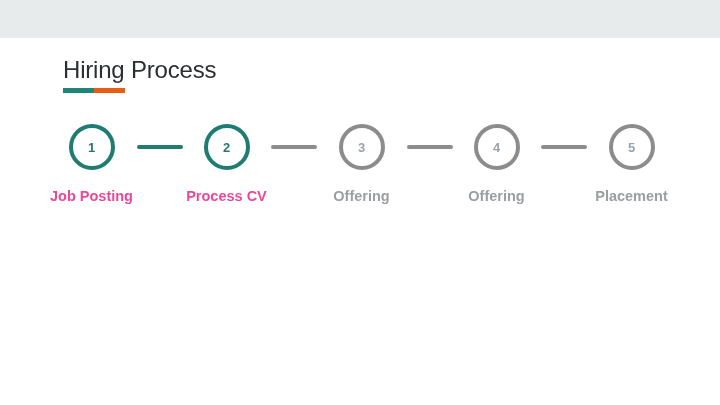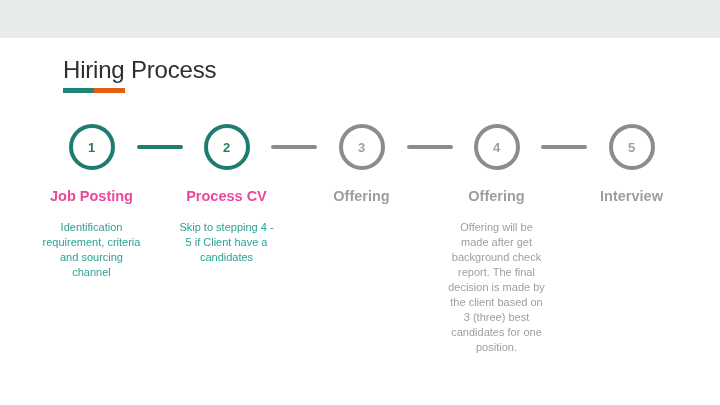--- a/index.html
+++ b/index.html
@@ -109,64 +109,48 @@
     <span class="seg seg-orange"></span>
   </div>
 
   <div class="steps">
 
     <div class="step active">
       <div class="circle">
         <span>1</span>
       </div>
       <div class="step-label">Job Posting</div>
-      <div class="step-desc">Identification
-requirement, criteria
-and sourcing
-channel</div>
     </div>
 
     <div class="step active">
       <div class="circle">
         <span>2</span>
       </div>
       <div class="step-label">Process CV</div>
-      <div class="step-desc">Skip to stepping 4 -
-5 if Client have a
-candidates</div>
     </div>
 
     <div class="step">
       <div class="circle">
         <span>3</span>
       </div>
       <div class="step-label">Offering</div>
     </div>
 
     <div class="step">
       <div class="circle">
         <span>4</span>
       </div>
       <div class="step-label">Offering</div>
-      <div class="step-desc">Offering will be
-made after get
-background check
-report. The final
-decision is made by
-the client based on
-3 (three) best
-candidates for one
-position.</div>
     </div>
 
     <div class="step">
       <div class="circle">
         <span>5</span>
       </div>
-      <div class="step-label">Interview</div>
+      <div class="step-label">Placement</div>
       <div class="step-desc"></div>
     </div>
 
   </div>
 
   <div class="connector connector-1 active"></div>
   <div class="connector connector-2"></div>
   <div class="connector connector-3"></div>
   <div class="connector connector-4"></div>
 

